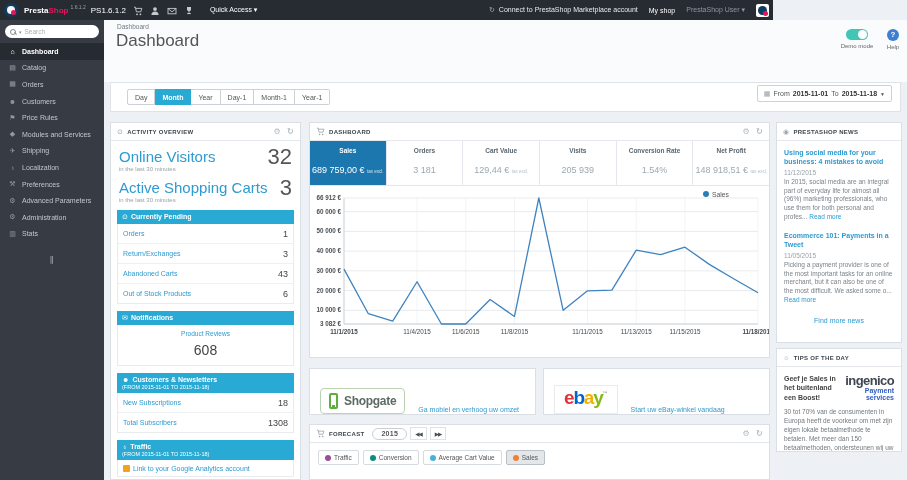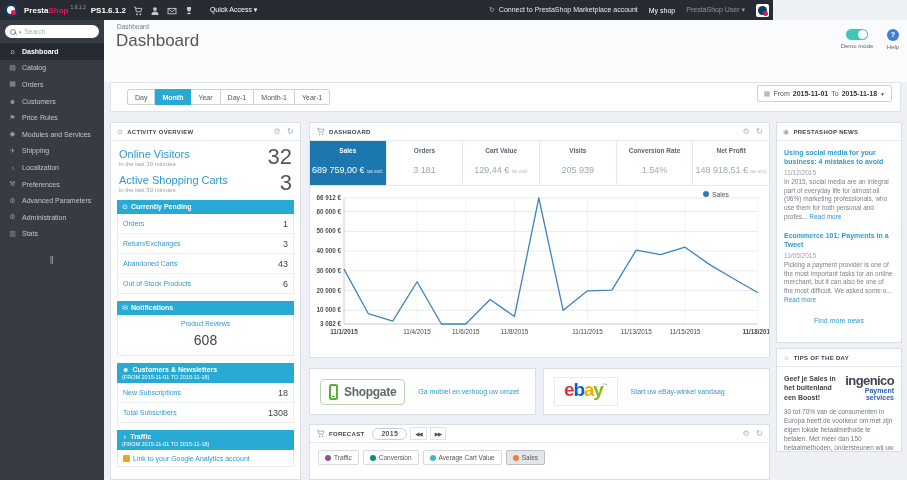--- a/index.html
+++ b/index.html
@@ -6,21 +6,21 @@
   html,body{width:907px;height:480px;overflow:hidden}
   body{font-family:"Liberation Sans","DejaVu Sans",sans-serif;background:#edf0f4;position:relative;color:#555}
   
   .topbar{position:absolute;top:0;left:0;width:773px;height:20px;background:#272c33;display:flex;align-items:center;z-index:10}
   .logo-circle{width:14px;height:14px;border-radius:50%;background:#123a5e;margin:0 6px 0 4px;position:relative;overflow:hidden}
   .logo-circle::after{content:'';position:absolute;left:3px;top:3px;width:8px;height:8px;border-radius:50%;background:#f7f7f7}
   .logo-circle::before{content:'';position:absolute;right:2px;bottom:2px;width:5px;height:5px;border-radius:50%;background:#e0185c;z-index:2}
   .brand{font-size:8px;font-weight:bold;color:#fff}
   .brand .shop{color:#e0185c}
   .ver{font-size:5px;color:#9aa2ab;margin:0 5px 0 2px;align-self:flex-start;padding-top:4px}
-  .psver{font-size:8px;font-weight:bold;color:#fff;margin-right:4px}
+  .psver{font-size:8px;font-weight:normal;color:#fff;margin-right:4px}
   .tb-icon{width:17px;text-align:center;cursor:pointer}
   .tb-icon svg{vertical-align:middle}
   .quick{margin-left:12px;font-size:7px;color:#fff;cursor:pointer}
   .tb-right{margin-left:auto;display:flex;align-items:center;gap:11px;font-size:7px;padding-right:4px}
   .tb-market{color:#e8eaec;cursor:pointer}
   .tb-market .mk-ic{color:#aab1b8;margin-right:2px}
   .tb-myshop{color:#fff;cursor:pointer}
   .tb-user{color:#8f97a0;cursor:pointer}
   .avatar{width:13px;height:13px;border-radius:2px;background:#fff;position:relative;overflow:hidden}
   .avatar::after{content:'';position:absolute;left:2px;top:2px;width:9px;height:9px;border-radius:50%;background:#123a5e}
@@ -62,21 +62,21 @@
   .dd-chev{font-size:5px;color:#555}
   
   .panel{position:absolute;background:#fff;border:1px solid #d9dfe5}
   .panel-head{height:18px;border-bottom:1px solid #e4e8ec;display:flex;align-items:center;padding:0 6px;font-size:6px;font-weight:bold;color:#3c444c;letter-spacing:.3px}
   .ph-icon{color:#9aa5ad;margin-right:4px;font-size:7px;font-weight:normal}
   .ph-actions{margin-left:auto;display:flex;gap:6px;color:#b4bcc3;font-size:8px}
   .ph-actions span{cursor:pointer}
   
   .activity{left:110px;top:122px;width:191px;height:358px;overflow:hidden}
   .metric{padding:7px 8px 0 8px;position:relative}
-  .metric-label{color:#2e9ad0;font-size:11px;cursor:pointer}
+  .metric-label{color:#2e9ad0;font-size:15px;cursor:pointer}
   .metric-value{position:absolute;right:8px;top:3px;font-size:22px;color:#555}
   .metric-sub{font-size:6px;color:#98a1a8;margin-top:1px}
   .band{background:#29aad4;color:#fff;margin:7px 6px 0 6px;padding:3px 5px;font-size:7px;font-weight:bold}
   .band .bico{margin-right:3px;font-weight:normal}
   .band-sub{display:block;font-size:5.5px;font-weight:normal;margin-top:1px}
   .rows{margin:0 6px;border:1px solid #e8ecef;border-top:none}
   .arow{display:flex;justify-content:space-between;align-items:center;padding:4.5px 5px;border-bottom:1px solid #eef1f3;font-size:7px}
   .arow:last-child{border-bottom:none}
   .arow .rl{color:#2e9ad0;cursor:pointer}
   .arow .rv{color:#444;font-size:9px}
@@ -92,21 +92,21 @@
   .kpi{flex:1;text-align:center;padding-top:6px;border-right:1px solid #e4e8ec;cursor:pointer;overflow:hidden}
   .kpi:last-child{border-right:none}
   .kpi-label{font-size:6.5px;color:#5a6670;font-weight:bold}
   .kpi-value{font-size:9px;color:#9aa9b4;margin-top:11px;white-space:nowrap}
   .kpi .suffix{font-size:4.5px;color:#b5c0c8}
   .kpi.active{background:#1b77ad}
   .kpi.active .kpi-label,.kpi.active .kpi-value{color:#fff}
   .kpi.active .suffix{color:#cfe3ef}
   svg text{font-family:"Liberation Sans","DejaVu Sans",sans-serif}
   
-  .banner{position:absolute;top:368px;height:47px;background:#fff;border:1px solid #d9dfe5;display:flex;align-items:center}
+  .banner{position:absolute;top:368px;height:47px;background:#fff;border:1px solid #d9dfe5;display:flex;align-items:flex-end}
   .sg-card{left:309px;width:227px}
   .ebay-card{left:543px;width:227px}
   .sg-logo{margin-left:10px;display:flex;align-items:center;border:1px solid #bcd3b4;border-radius:4px;padding:4px 8px;gap:6px}
   .sg-phone{width:9px;height:16px;border:2px solid #5fae3d;border-radius:2px;position:relative}
   .sg-phone::after{content:'';position:absolute;left:1px;bottom:.5px;width:3px;height:1.5px;background:#5fae3d}
   .sg-text{font-size:12px;color:#5c6b62;font-weight:bold;letter-spacing:-.3px}
   .banner-link{color:#2e9ad0;font-size:7px;margin-left:13px;cursor:pointer;line-height:1.3;padding-right:8px}
   .ebay-logo{margin-left:10px;font-size:19px;font-weight:bold;letter-spacing:-1.2px;border:1px solid #e8ecef;padding:1px 9px 4px;background:#fff}
   .ebay-tm{font-size:5px;color:#999;vertical-align:9px;letter-spacing:0}
   

